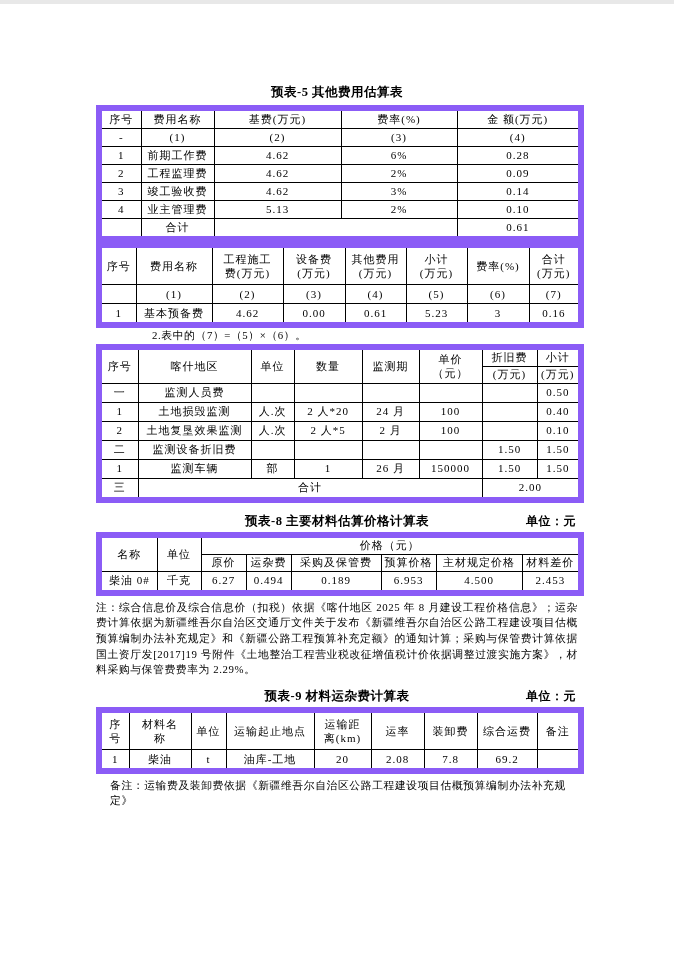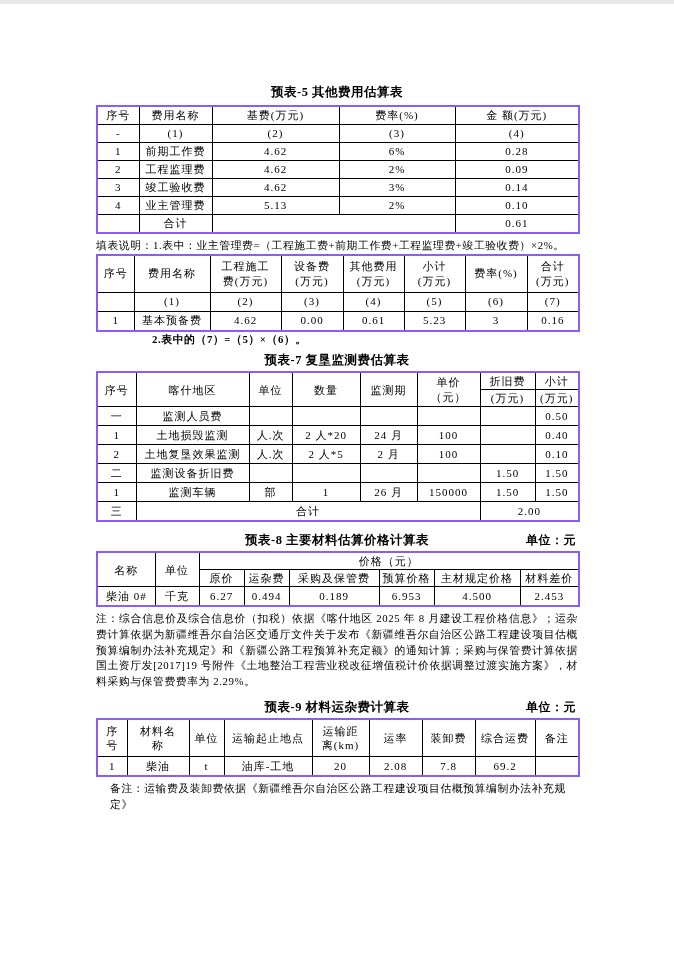--- a/index.html
+++ b/index.html
@@ -12,34 +12,34 @@
   .content { position:absolute; left:96px; top:0; width:482px; }
   .spacer-top { height:80px; }
 
   .tbl-title {
     position:relative; text-align:center; font-weight:bold;
     font-size:12.5px; letter-spacing:0.5px; height:16px; line-height:16px;
   }
   .unit-label { position:absolute; right:2px; top:0; font-weight:bold; font-size:12px; }
 
   table { border-collapse:collapse; width:482px; table-layout:fixed; }
-  table { border:2px solid #8b5cf6; }
+  table { border:6px solid #8b5cf6; }
   td { border:1px solid #000; text-align:center; vertical-align:middle;
        font-size:11px; letter-spacing:1px; padding:0 2px; height:18px;
        line-height:1.3; overflow:hidden; white-space:pre-line; }
   .t5 td { height:17px; }
   .t6 .hrow td { height:36px; }
   .t7 .h1 td { height:16px; }
   .t7 .h2 td { height:16px; }
   .t8 .h td { height:16px; }
   .t9 .hrow td { height:36px; }
 
   .note { font-size:10.8px; letter-spacing:0.6px; line-height:1.45; margin-top:4px; }
   .note-indent { padding-left:14px; }
-  .note-indent2 { padding-left:56px;font-weight:bold; }
+  .note-indent2 { padding-left:56px; }
   .note-justify { text-align:justify; }
 
   .mt5  { margin-top:5px; }
   .mt9  { margin-top:9px; }
   .mt10 { margin-top:10px; }
   .mb3  { margin-bottom:3px; }
   .mb5  { margin-bottom:5px; }
 </style>
 </head>
 <body>
@@ -103,21 +103,20 @@
         <td>0.10</td>
       </tr>
       <tr>
         <td></td>
         <td>合计</td>
         <td colspan="2"></td>
         <td>0.61</td>
       </tr>
     </tbody>
       </table>
-    <div class="note">填表说明：1.表中：业主管理费=（工程施工费+前期工作费+工程监理费+竣工验收费）×2%。</div>
 
     <table class="t6">
       <colgroup>
           <col style="width:37px">
           <col style="width:76px">
           <col style="width:71px">
           <col style="width:62px">
           <col style="width:61px">
           <col style="width:61px">
           <col style="width:62px">
@@ -156,23 +155,20 @@
         <td>0.00</td>
         <td>0.61</td>
         <td>5.23</td>
         <td>3</td>
         <td>0.16</td>
       </tr>
     </tbody>
       </table>
     <div class="note note-indent2" style="margin-top:0">2.表中的（7）=（5）×（6）。</div>
 
-    <div class="tbl-title mt5 mb3">
-      <span>预表-7 复垦监测费估算表</span>
-    </div>
     <table class="t7">
       <colgroup>
           <col style="width:39px">
           <col style="width:113px">
           <col style="width:43px">
           <col style="width:68px">
           <col style="width:57px">
           <col style="width:63px">
           <col style="width:55px">
           <col style="width:44px">

